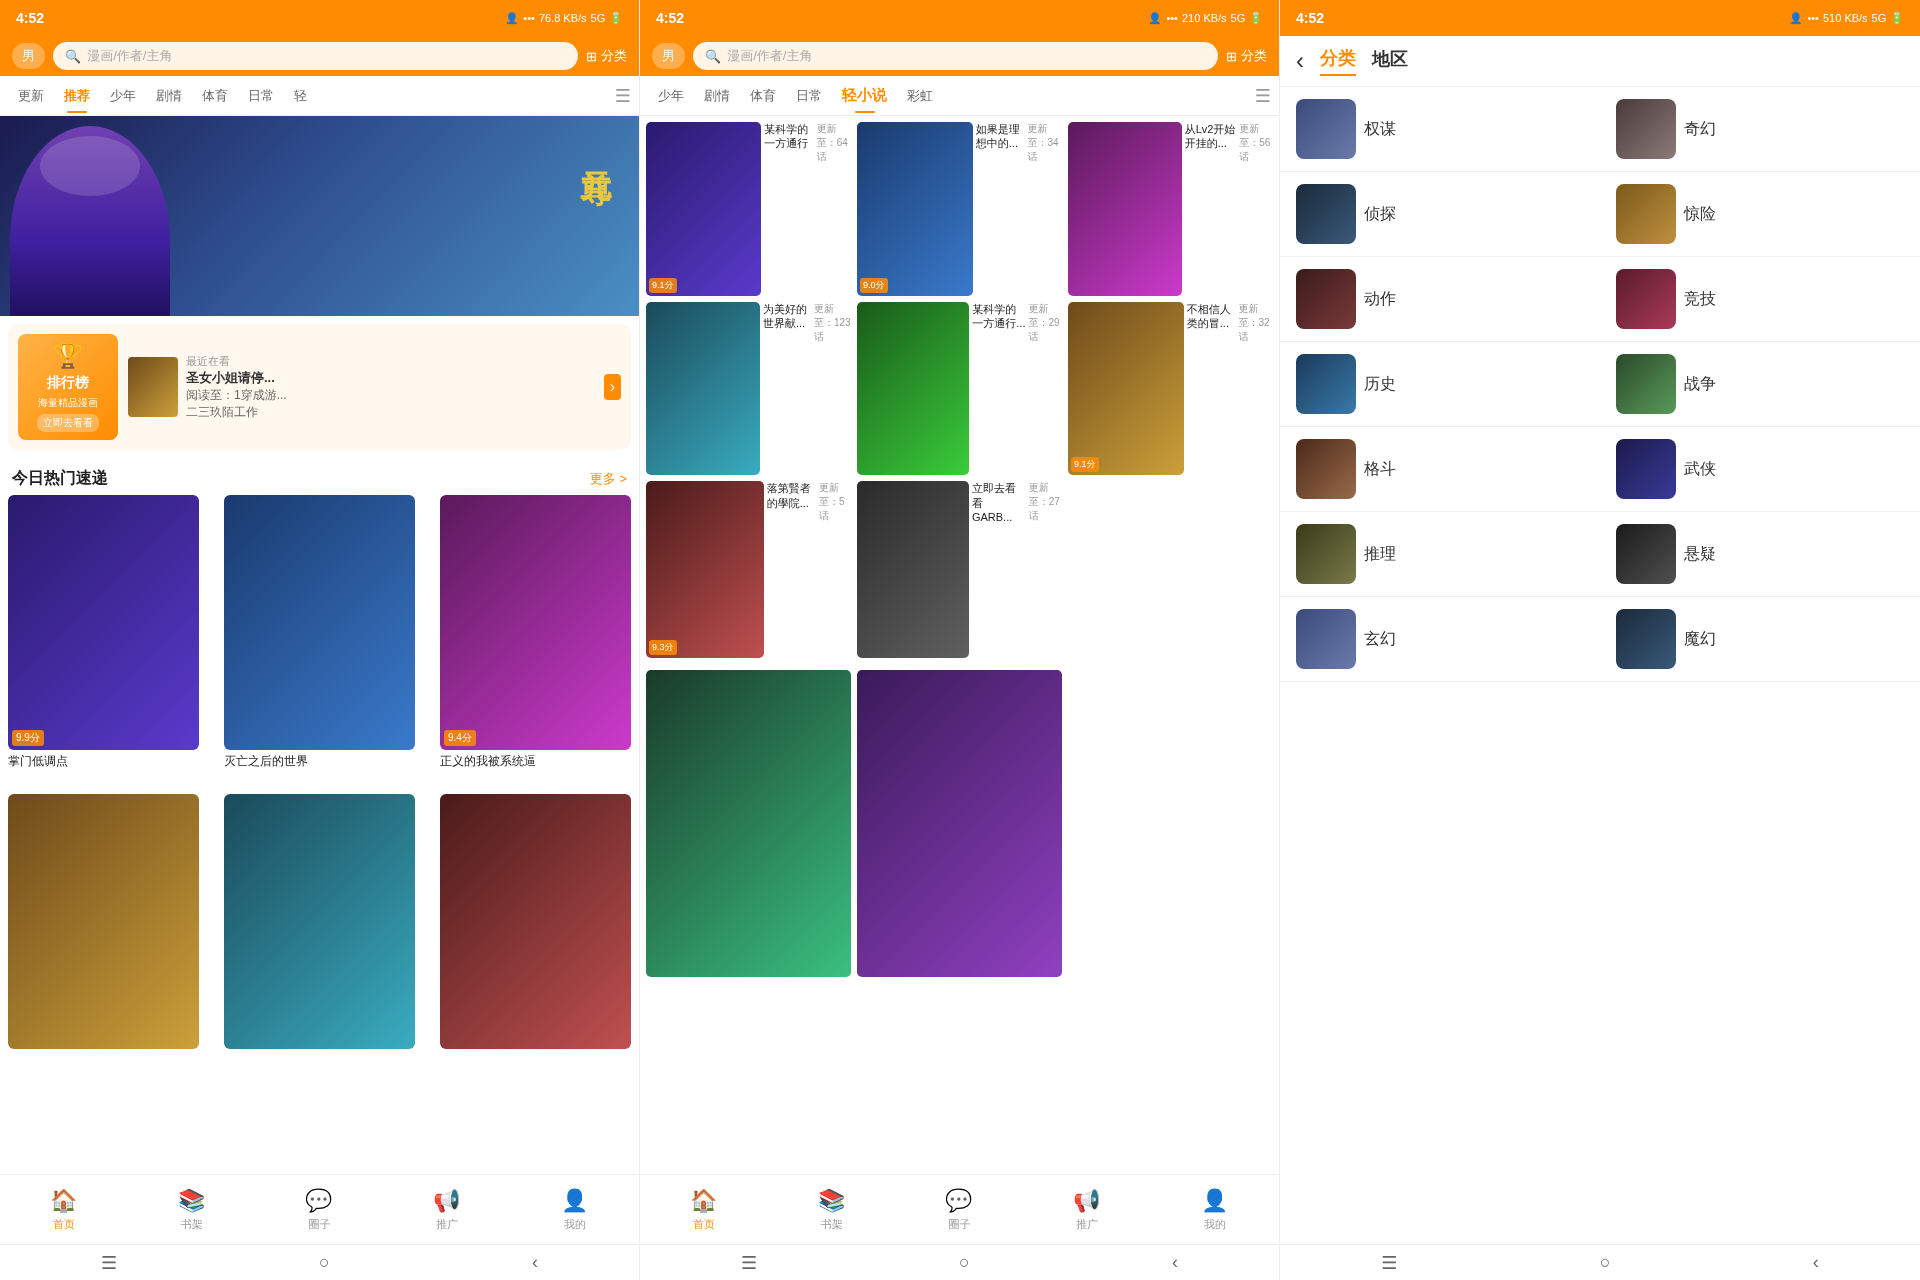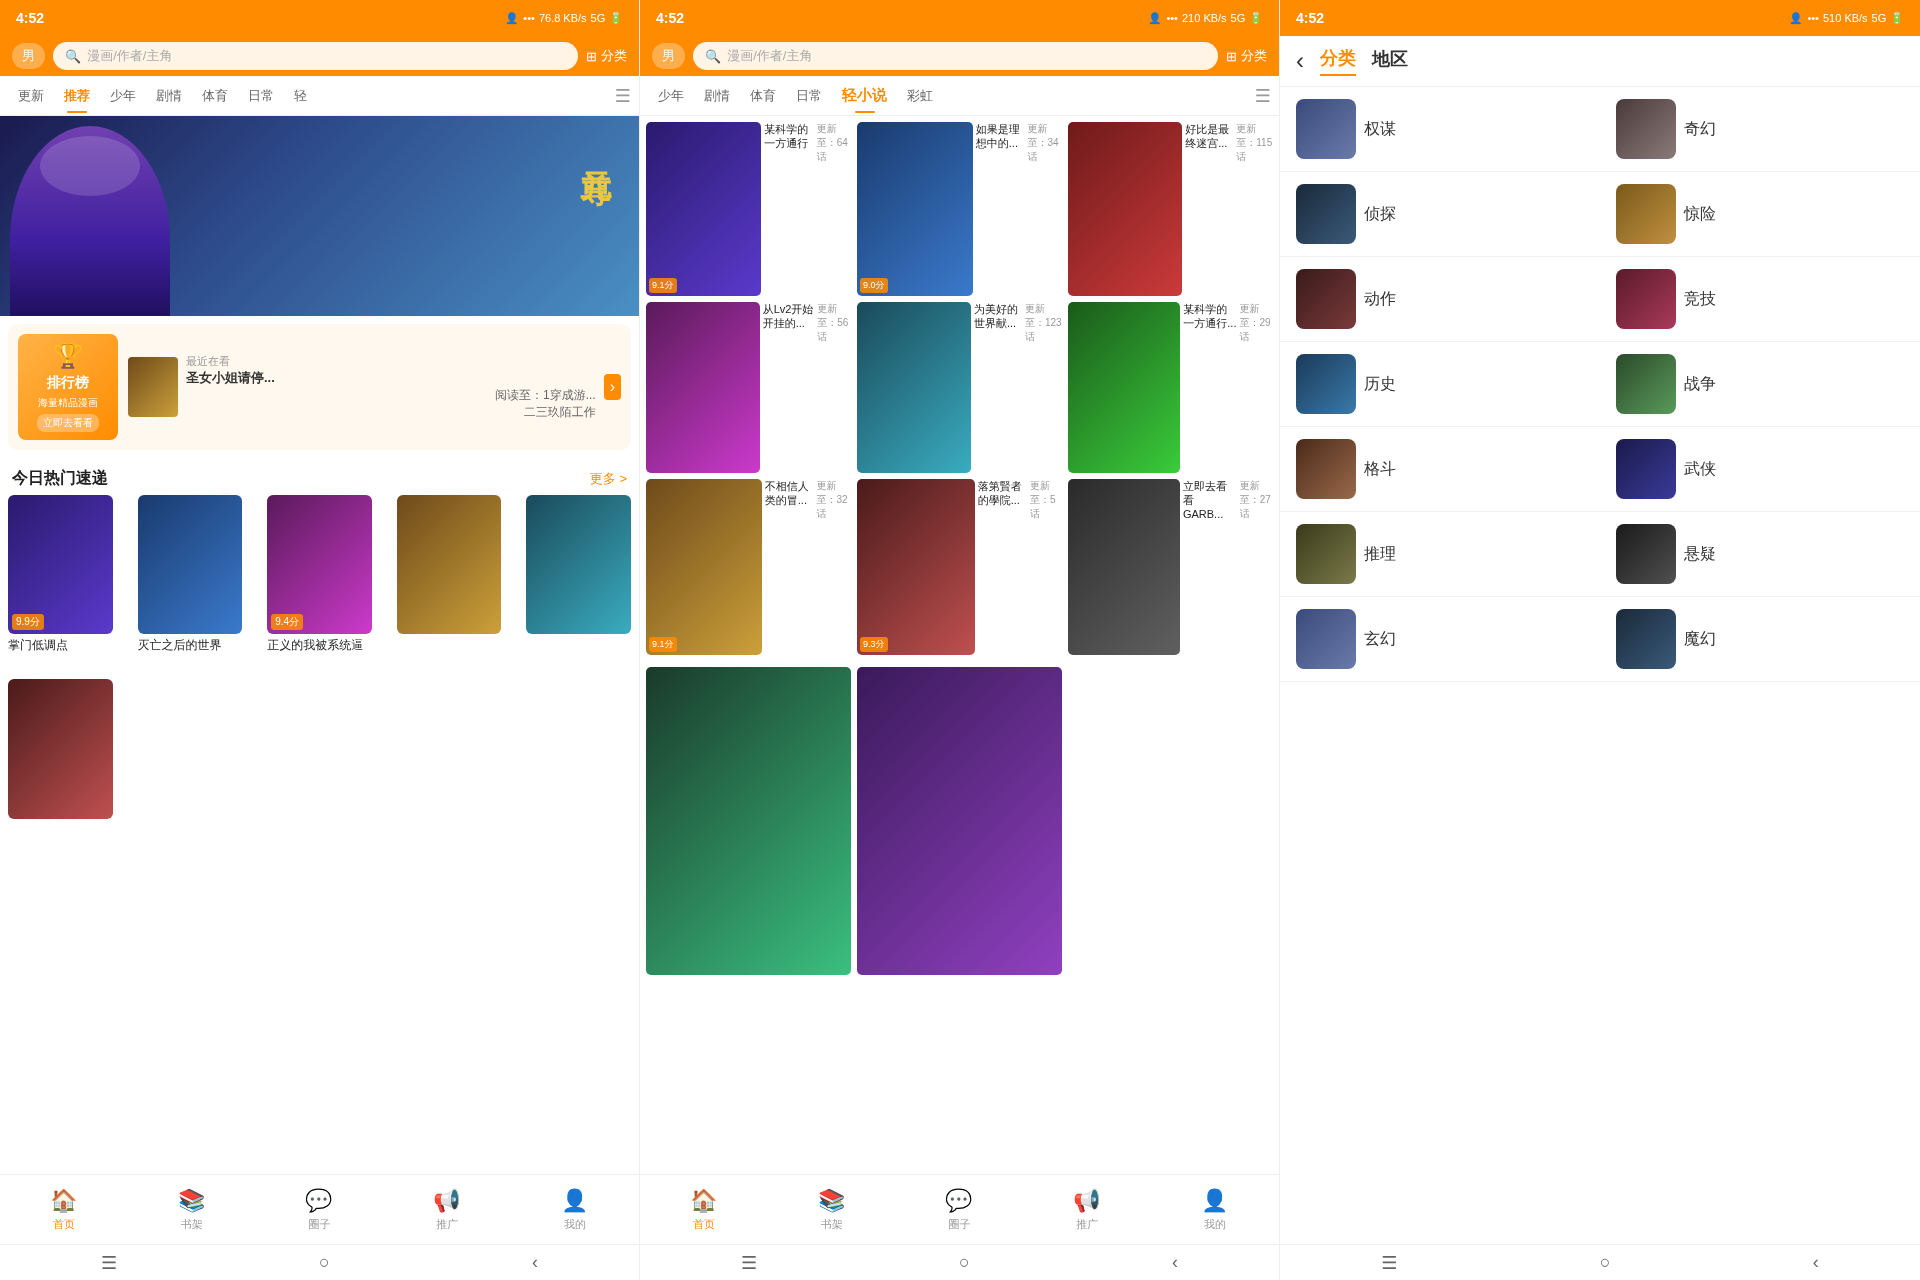--- a/index.html
+++ b/index.html
@@ -181,21 +181,21 @@
     }
     .recent-thumb {
       width: 50px; height: 60px;
       background: linear-gradient(135deg, #c8a040, #9a7020);
       border-radius: 4px;
       flex-shrink: 0;
     }
     .recent-info { flex: 1; }
     .recent-info .label { font-size: 11px; color: #999; }
     .recent-info .name { font-size: 13px; color: #333; font-weight: 600; }
-    .recent-info .chapter { font-size: 12px; color: #666; text-align: right; }
+    .recent-info .chapter { font-size: 12px; color: #666; }
     .arrow-badge {
       background: #ff8c00;
       color: #fff;
       border-radius: 4px;
       padding: 4px 6px;
       font-size: 16px;
     }
 
     
     .section-header {
@@ -212,21 +212,21 @@
     .more-link {
       font-size: 13px;
       color: #ff8c00;
       display: flex;
       align-items: center;
     }
 
     
     .manga-grid {
       display: grid;
-      grid-template-columns: repeat(5, 1fr);
+      grid-template-columns: repeat(3, 1fr);
       gap: 25px;
       padding: 0 8px 8px;
     }
     .manga-card {
       display: flex;
       flex-direction: column;
       gap: 4px;
     }
     .manga-thumb {
       width: 100%;
@@ -608,27 +608,20 @@
         <div class="ml-update">更新至：64话</div>
       </div>
       <div class="ml-card">
         <div class="ml-thumb">
           <div class="ml-thumb-bg c2"></div>
           <span class="ml-score">9.0分</span>
         </div>
         <div class="ml-title">如果是理想中的...</div>
         <div class="ml-update">更新至：34话</div>
       </div>
-      <div class="ml-card">
-        <div class="ml-thumb">
-          <div class="ml-thumb-bg c3"></div>
-        </div>
-        <div class="ml-title">好比是最终迷宫...</div>
-        <div class="ml-update">更新至：115话</div>
-      </div>
 
       <div class="ml-card">
         <div class="ml-thumb">
           <div class="ml-thumb-bg c5"></div>
         </div>
         <div class="ml-title">从Lv2开始开挂的...</div>
         <div class="ml-update">更新至：56话</div>
       </div>
       <div class="ml-card">
         <div class="ml-thumb">

